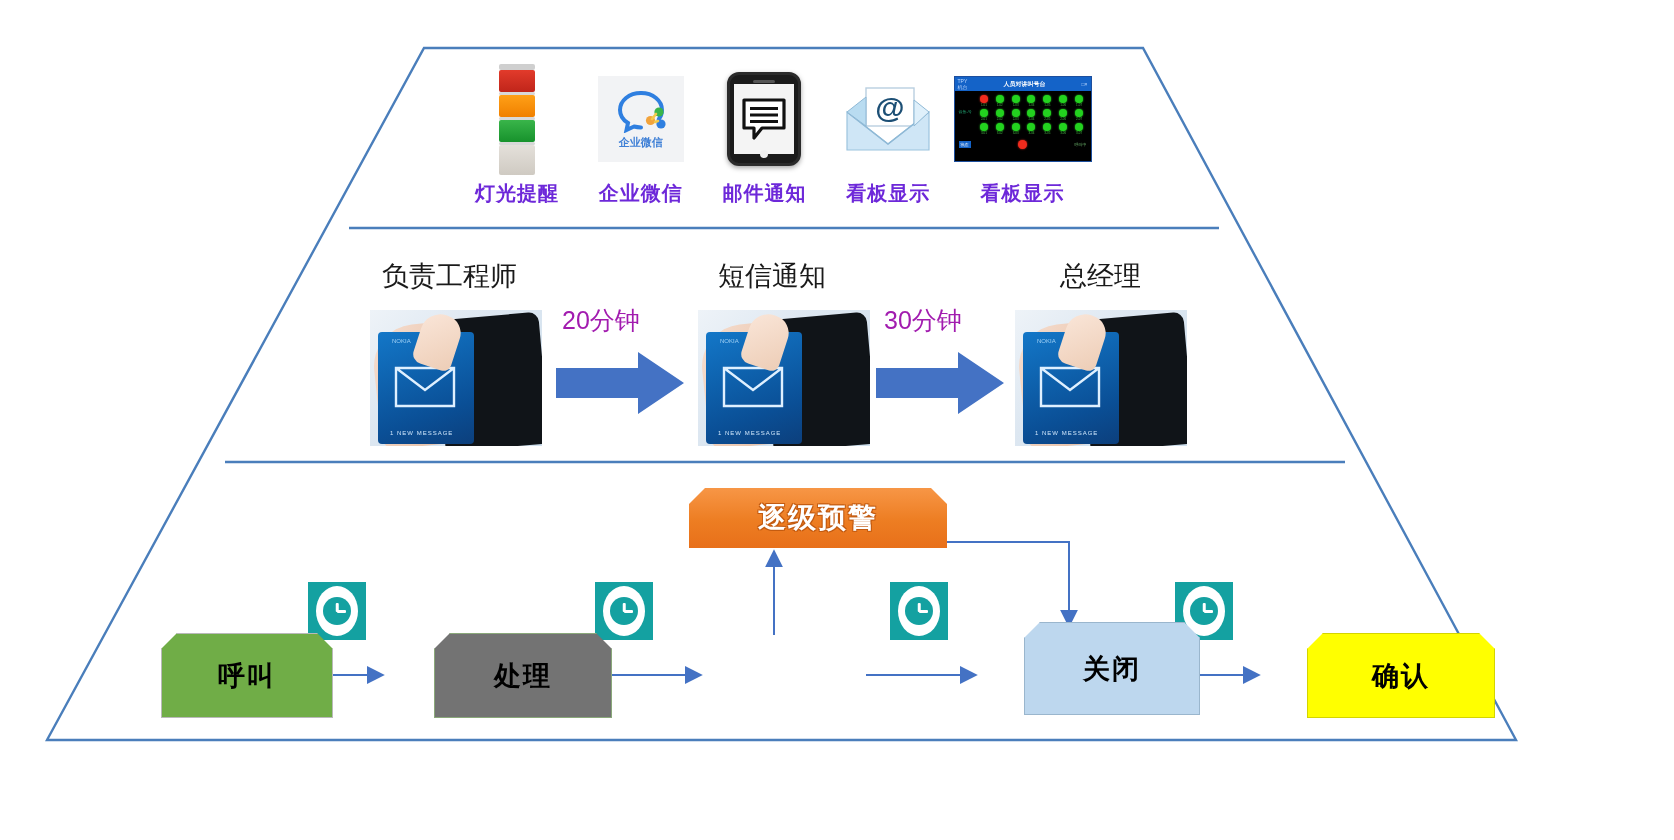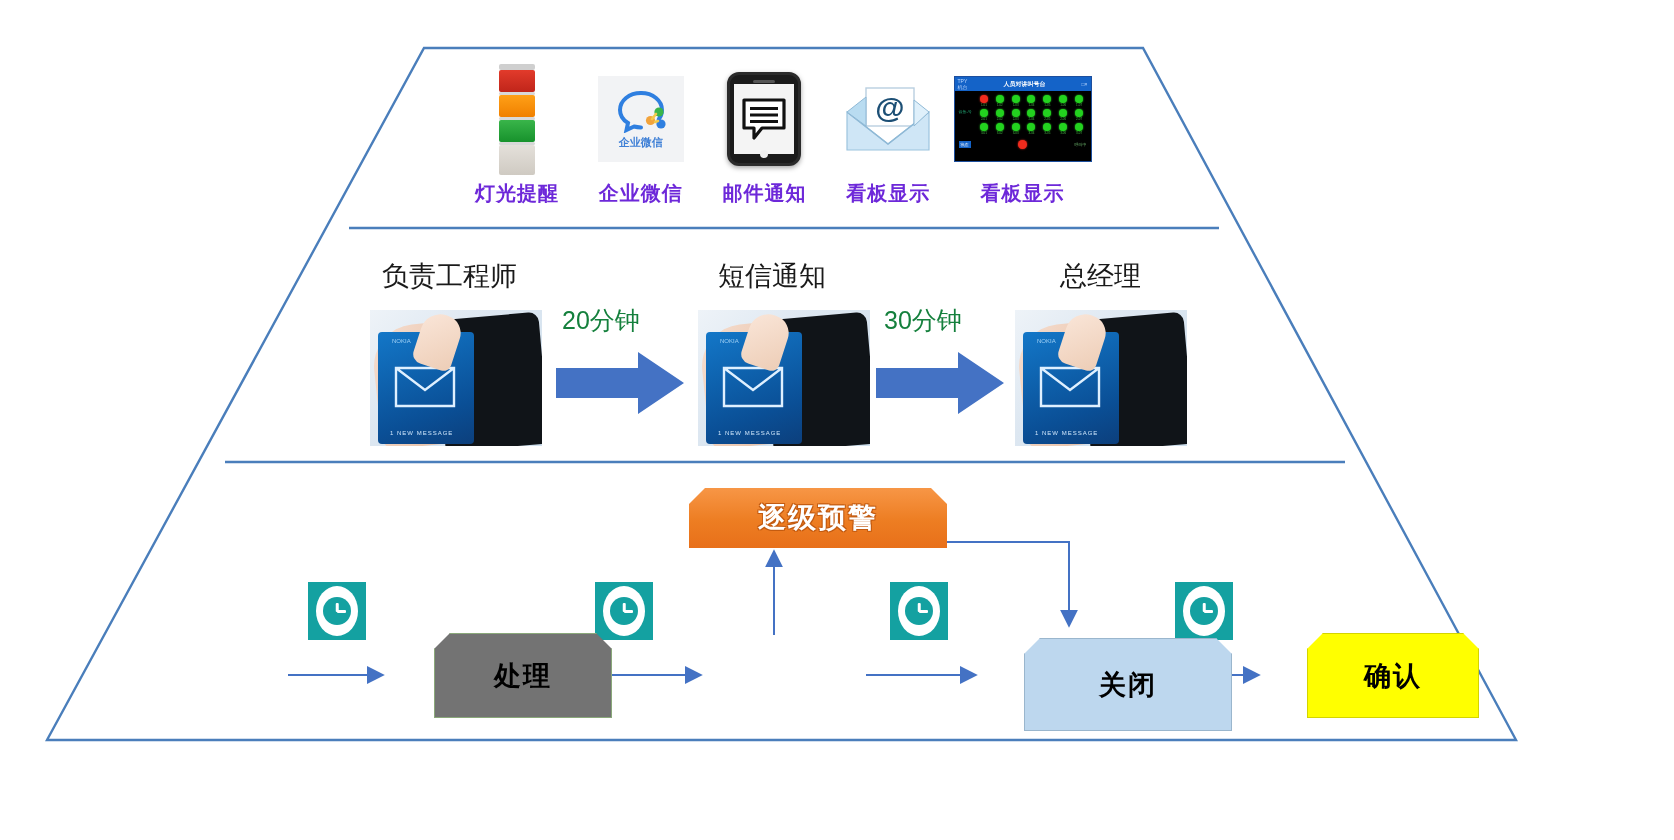--- a/index.html
+++ b/index.html
@@ -88,21 +88,21 @@
               border-radius:20px 18px 8px 10px; transform:rotate(18deg); }
   .ph-body { position:absolute; left:70px; top:6px; width:104px; height:132px;
              background:#101418; border-radius:12px 10px 0 0; transform:rotate(-5deg); }
   .ph-screen { position:absolute; left:8px; top:22px; width:96px; height:112px;
                background:linear-gradient(160deg,#1377c8,#0a4f96 70%,#0c3f7c);
                border-radius:4px; }
   .ph-note { position:absolute; left:14px; top:6px; font-size:6px; color:#9fd0f5; }
   .ph-mail { position:absolute; left:16px; top:34px; width:62px; height:42px; }
   .ph-cap { position:absolute; left:12px; bottom:8px; font-size:6px;
             color:#cfe6fb; letter-spacing:1px; }
-  .timelabel { position:absolute; font-size:25px; color:#15803d; white-space:nowrap; }
+  .timelabel { position:absolute; font-size:25px; color:#a21caf; white-space:nowrap; }
   .fatarrow { position:absolute; }
 
   
   .tier3 { position:absolute; left:0; top:470px; width:1674px; height:280px; }
   .node {
     position:absolute; display:flex; align-items:center; justify-content:center;
     font-size:27px; font-weight:bold; color:#000; letter-spacing:2px;margin-left:44px;
   }
   .bevel { clip-path:polygon(16px 0, calc(100% - 16px) 0, 100% 16px, 100% 100%, 0 100%, 0 16px); }
   .n-call  { background:#70ad47; border:1px solid #b9b9b9; }
@@ -415,28 +415,31 @@
       <div class="clock-ring">
           <div class="clock-face"></div>
         </div>
     </div>
     <div class="clockbox" style="left:1175px; top:112px;">
       <div class="clock-ring">
           <div class="clock-face"></div>
         </div>
     </div>
 
+    <div class="node bevel n-call" style="left:117px; top:163px; width:172px; height:85px;">
+      <span>呼叫</span>
+    </div>
 
     <div class="node bevel n-proc" style="left:390px; top:163px; width:178px; height:85px;">
       <span>处理</span>
     </div>
 
 
-    <div class="node bevel n-close" style="left:980px; top:168px; width:208px; height:93px;">
+    <div class="node bevel n-close" style="left:980px; top:152px; width:176px; height:93px;">
       <span>关闭</span>
     </div>
 
-    <div class="node bevel n-conf" style="left:1263px; top:163px; width:172px; height:85px;">
+    <div class="node bevel n-conf" style="left:1263px; top:163px; width:188px; height:85px;">
       <span>确认</span>
     </div>
 
   </div>
 </div>
 
 </body></html>

